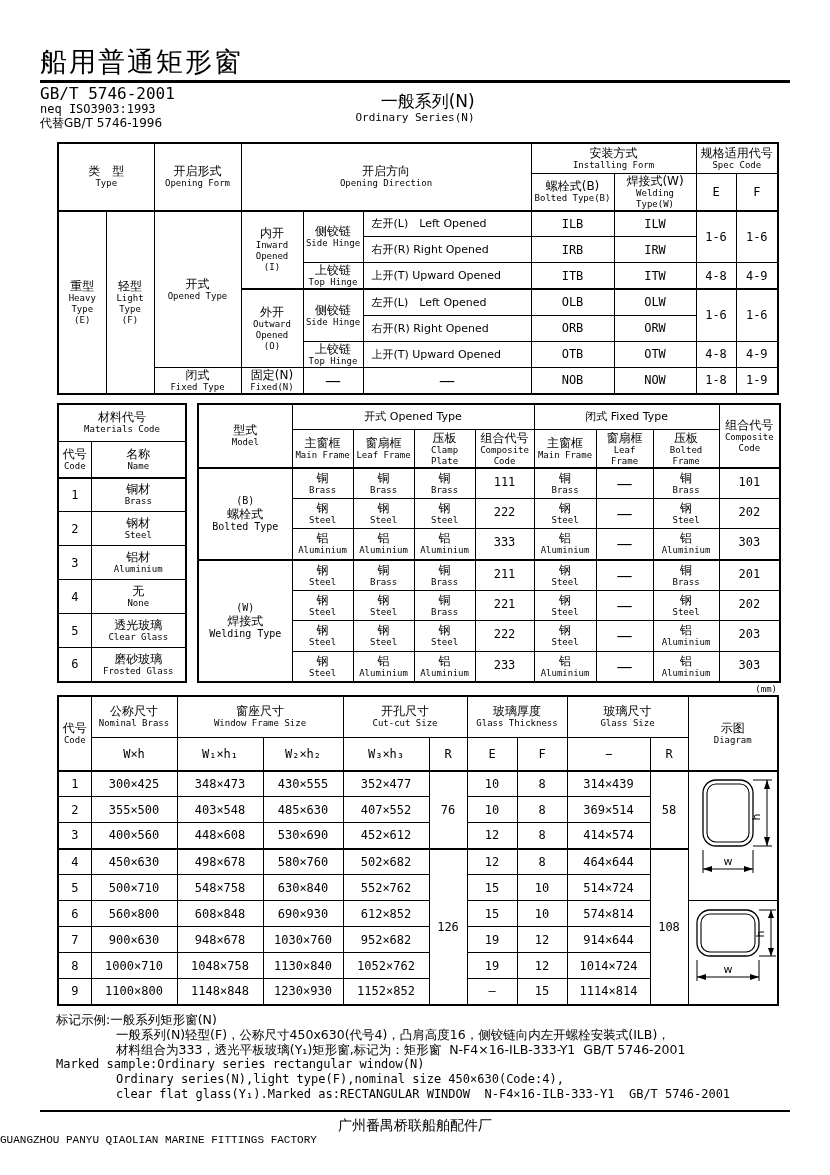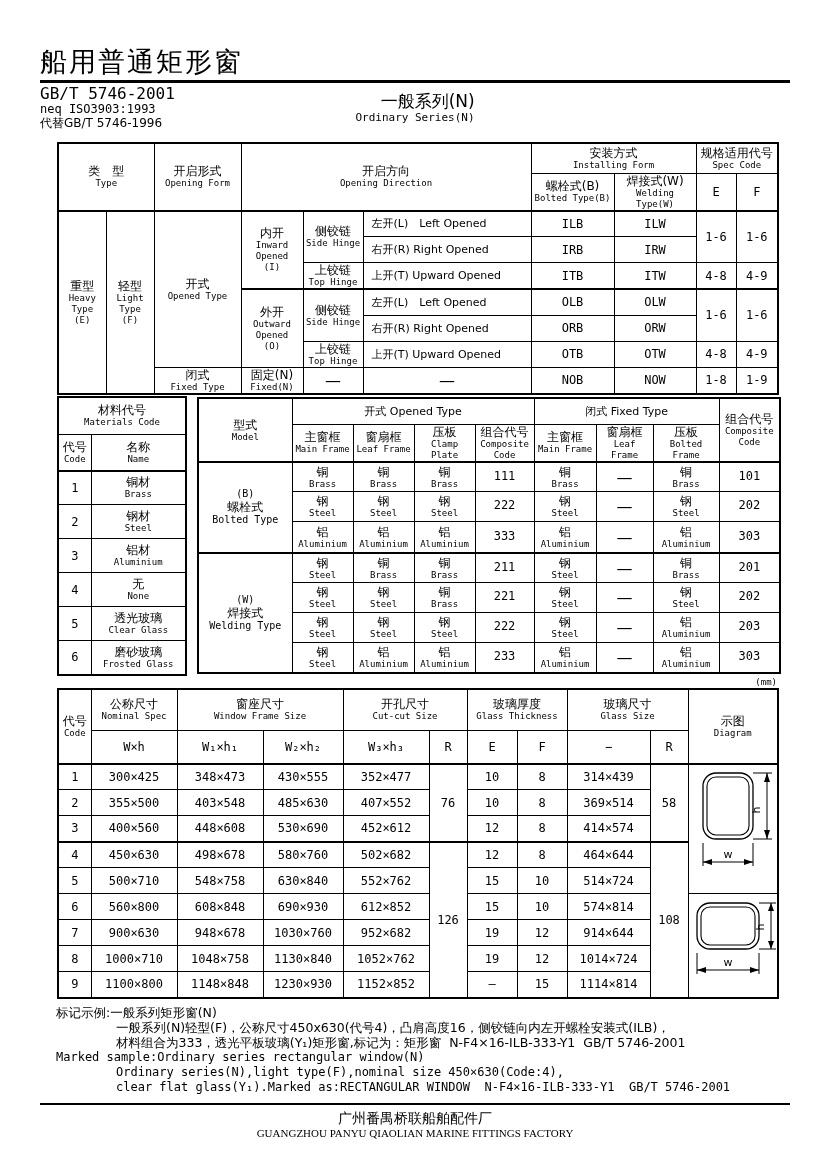--- a/index.html
+++ b/index.html
@@ -28,39 +28,39 @@
   .mixed{font-size:11px;}
   .code{font-family:"DejaVu Sans Mono","Liberation Mono",monospace;font-size:12px;}
   .hb{border-bottom:2px solid #000 !important;}
   .ht{border-top:2px solid #000 !important;}
   .low{vertical-align:bottom;}
   .low > div, td.low{padding-bottom:3px;}
 
   .t1{width:720px;margin:7px 0 0 57px;}
   .t1 .dir{text-align:left;padding-left:8px;}
 
-  .t2wrap{display:flex;margin:1px 0 0 57px;align-items:center;}
+  .t2wrap{display:flex;margin:8px 0 0 57px;}
   .t2a{width:128px;align-self:flex-start;}
   .t2b{width:582px;margin-left:10px;}
 
   .unit{width:720px;margin:1px 0 0 57px;text-align:right;font-family:"DejaVu Sans Mono","Liberation Mono",monospace;font-size:9px;line-height:10px;}
   .t3{width:720px;margin:1px 0 0 57px;}
   .t3 td.diag{padding:0;}
   .diag svg{display:block;margin:0 auto;}
 
   
   .notes{margin:6px 40px 0 56px;}
   .note{font-size:12.5px;line-height:15px;white-space:pre-wrap;}
   .note-en{font-family:"DejaVu Sans Mono","Liberation Mono",monospace;font-size:12px;}
   .indent{padding-left:60px;}
 
   
   .footer-rule{border-top:2.5px solid #000;margin:8px 40px 0 40px;}
   .factory-cn{text-align:center;font-size:14px;line-height:16px;margin-top:5px;}
-  .factory-en{text-align:center;font-family:Liberation Serif, serif;font-size:11px;line-height:14px;}
+  .factory-en{text-align:left;font-family:Liberation Mono, monospace;font-size:11px;line-height:14px;}
 </style>
 </head>
 <body>
 
 <div class="page">
 
   <div class="titlebar">
     <span class="title-cn">船用普通矩形窗</span>
   </div>
 
@@ -554,21 +554,21 @@
         <col style="width:90px">
     </colgroup>
     <tbody>
         <tr style="height:42px">
       <td rowspan="2" class="hb">
             <div class="cn">代号</div>
             <div class="en">Code</div>
           </td>
       <td>
             <div class="cn">公称尺寸</div>
-            <div class="en">Nominal Spec</div>
+            <div class="en">Nominal Brass</div>
           </td>
       <td colspan="2">
             <div class="cn">窗座尺寸</div>
             <div class="en">Window Frame Size</div>
           </td>
       <td colspan="2">
             <div class="cn">开孔尺寸</div>
             <div class="en">Cut-cut Size</div>
           </td>
       <td colspan="2">

